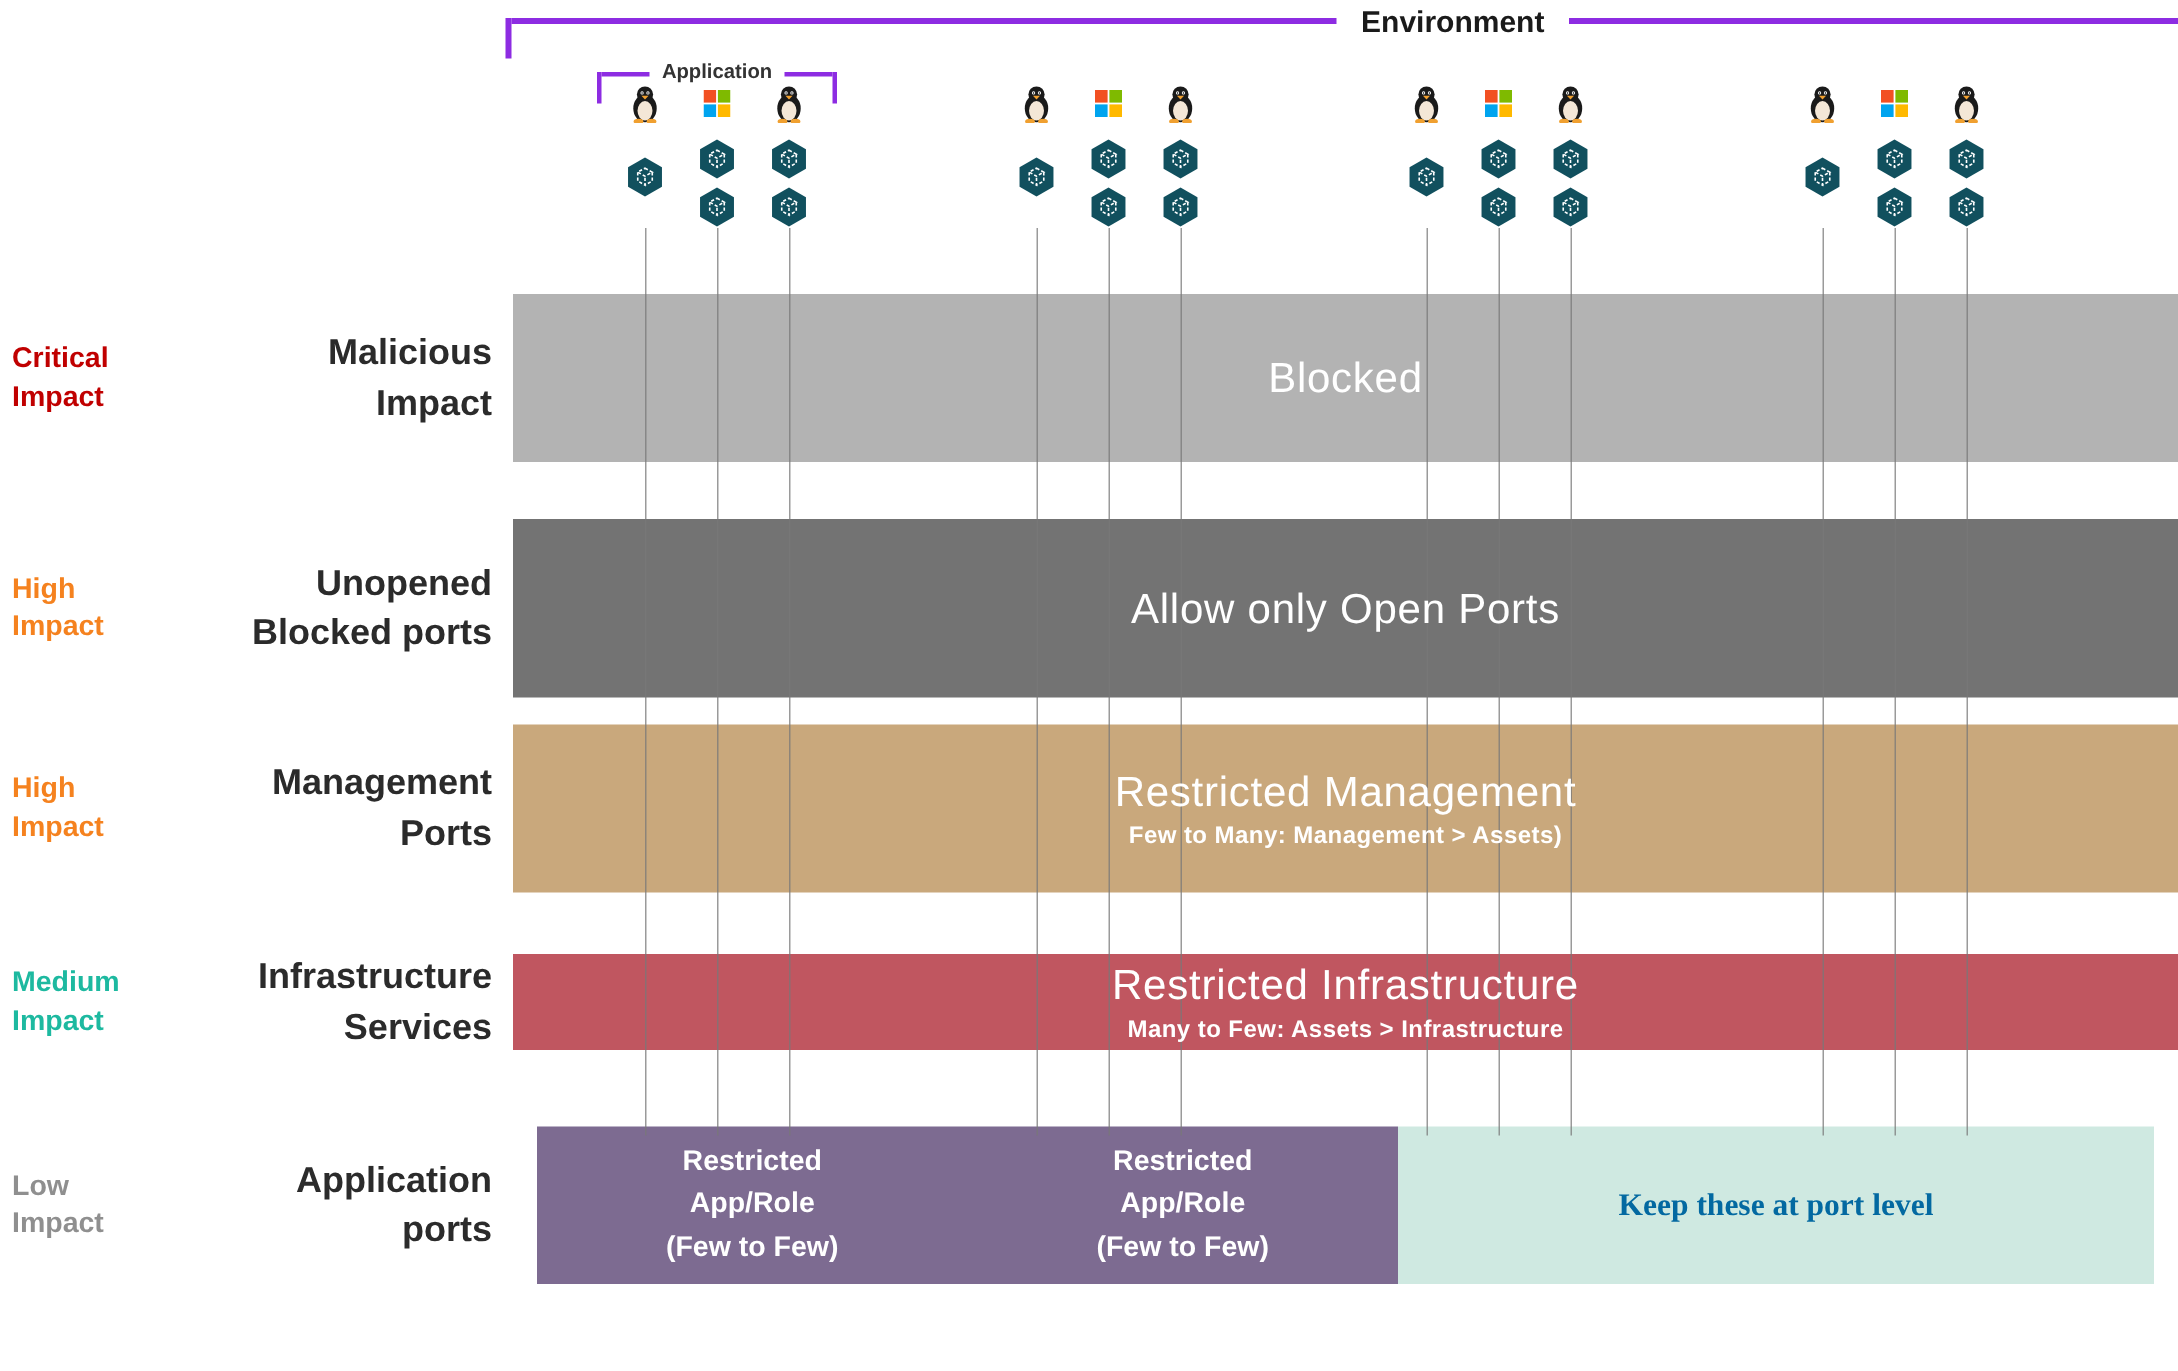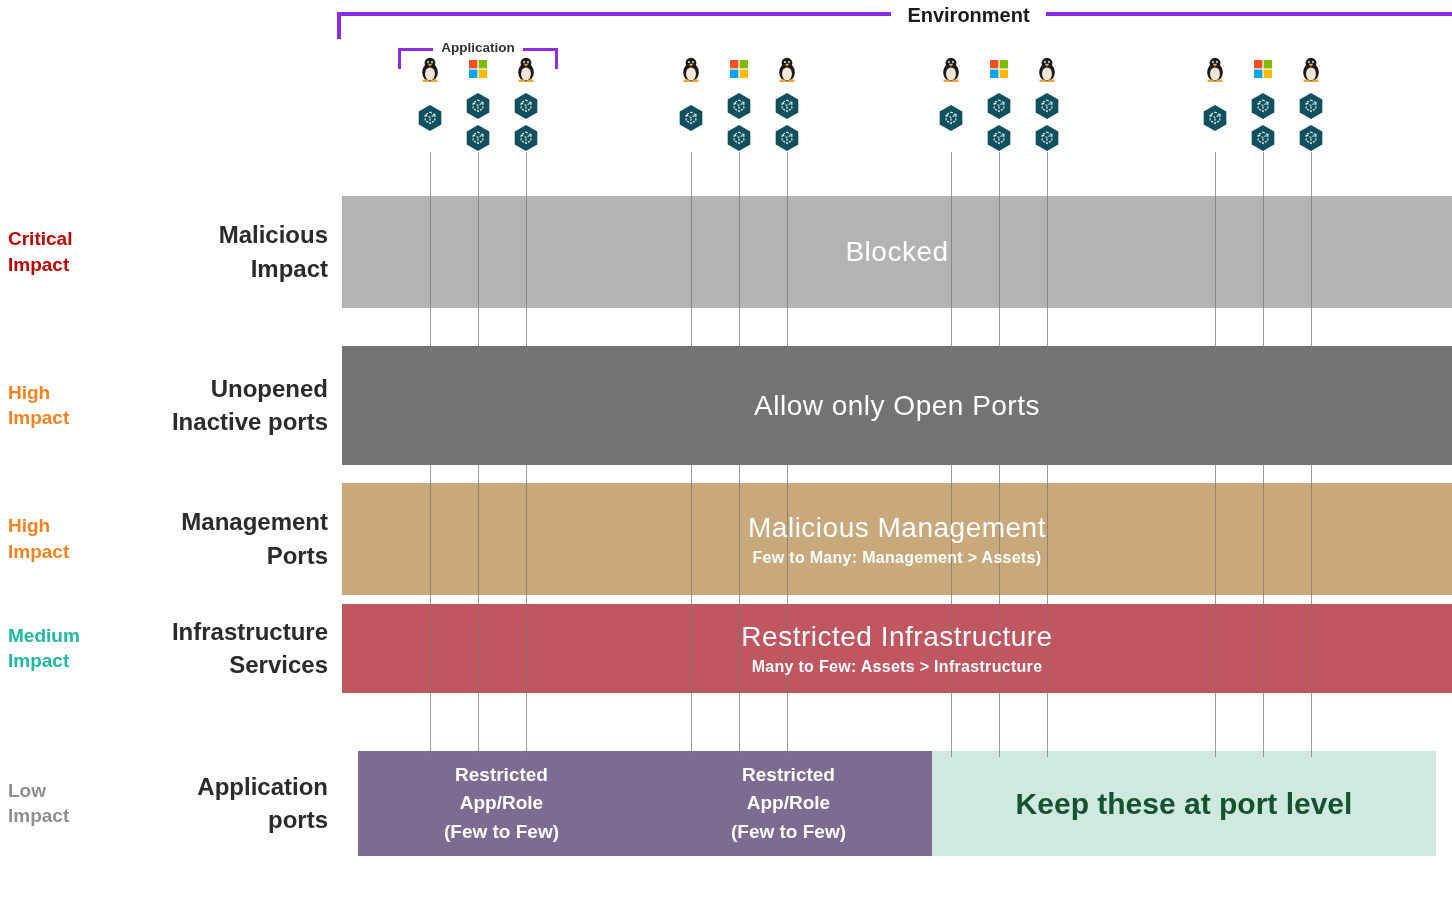--- a/index.html
+++ b/index.html
@@ -42,21 +42,21 @@
   .band{position:absolute;left:342px;right:0;top:0;bottom:0;display:flex;align-items:center;justify-content:center;}
   .bcontent{position:relative;z-index:3;text-align:center;color:#fff;}
   .blabel1{font-size:28px;font-weight:400;letter-spacing:.5px;}
   .blabel2{font-size:16px;font-weight:700;margin-top:5px;letter-spacing:.3px;}
 
   
   .band.split{padding:16px;justify-content:center;}
   .band-left{width:574px;height:100%;display:flex;align-items:center;}
   .band-right{flex:1;height:100%;display:flex;align-items:center;justify-content:center;}
   .appblock{flex:1;position:relative;z-index:3;text-align:center;color:#fff;font-size:19px;font-weight:700;line-height:1.5;}
-  .keep{position:relative;z-index:3;font-size:30px;font-weight:700;color:#14532d;}
+  .keep{position:relative;z-index:3;font-size:21px;font-weight:700;color:#0369a1;font-family:Liberation Serif, serif;}
 </style>
 </head>
 <body>
 
 <svg width="0" height="0" style="position:absolute">
   <defs>
     <symbol id="tux" viewBox="0 0 20 24">
       <ellipse cx="10" cy="15" rx="7.2" ry="8.5" fill="#1a1a1a"></ellipse>
       <circle cx="10" cy="6.5" r="5" fill="#1a1a1a"></circle>
       <ellipse cx="10" cy="16.5" rx="4.6" ry="6" fill="#f4e7d7"></ellipse>
@@ -230,42 +230,42 @@
       <div class="bcontent">
         <div class="blabel1">Blocked</div>
       </div>
     </div>
   </div>
 
   <div class="row" style="top:346px;height:119px">
     <div class="impact pre" style="color:var(--high)">High
 Impact</div>
     <div class="rtitle pre">Unopened
-Inactive ports</div>
+Blocked ports</div>
     <div class="band" style="background:var(--band-unopened)">
       <div class="bcontent">
         <div class="blabel1">Allow only Open Ports</div>
       </div>
     </div>
   </div>
 
   <div class="row" style="top:483px;height:112px">
     <div class="impact pre" style="color:var(--high)">High
 Impact</div>
     <div class="rtitle pre">Management
 Ports</div>
     <div class="band" style="background:var(--band-management)">
       <div class="bcontent">
-        <div class="blabel1">Malicious Management</div>
+        <div class="blabel1">Restricted Management</div>
         <div class="blabel2">Few to Many: Management &gt; Assets)</div>
       </div>
     </div>
   </div>
 
-  <div class="row" style="top:604px;height:89px">
+  <div class="row" style="top:636px;height:64px">
     <div class="impact pre" style="color:var(--medium)">Medium
 Impact</div>
     <div class="rtitle pre">Infrastructure
 Services</div>
     <div class="band" style="background:var(--band-infrastructure)">
       <div class="bcontent">
         <div class="blabel1">Restricted Infrastructure</div>
         <div class="blabel2">Many to Few: Assets &gt; Infrastructure</div>
       </div>
     </div>

